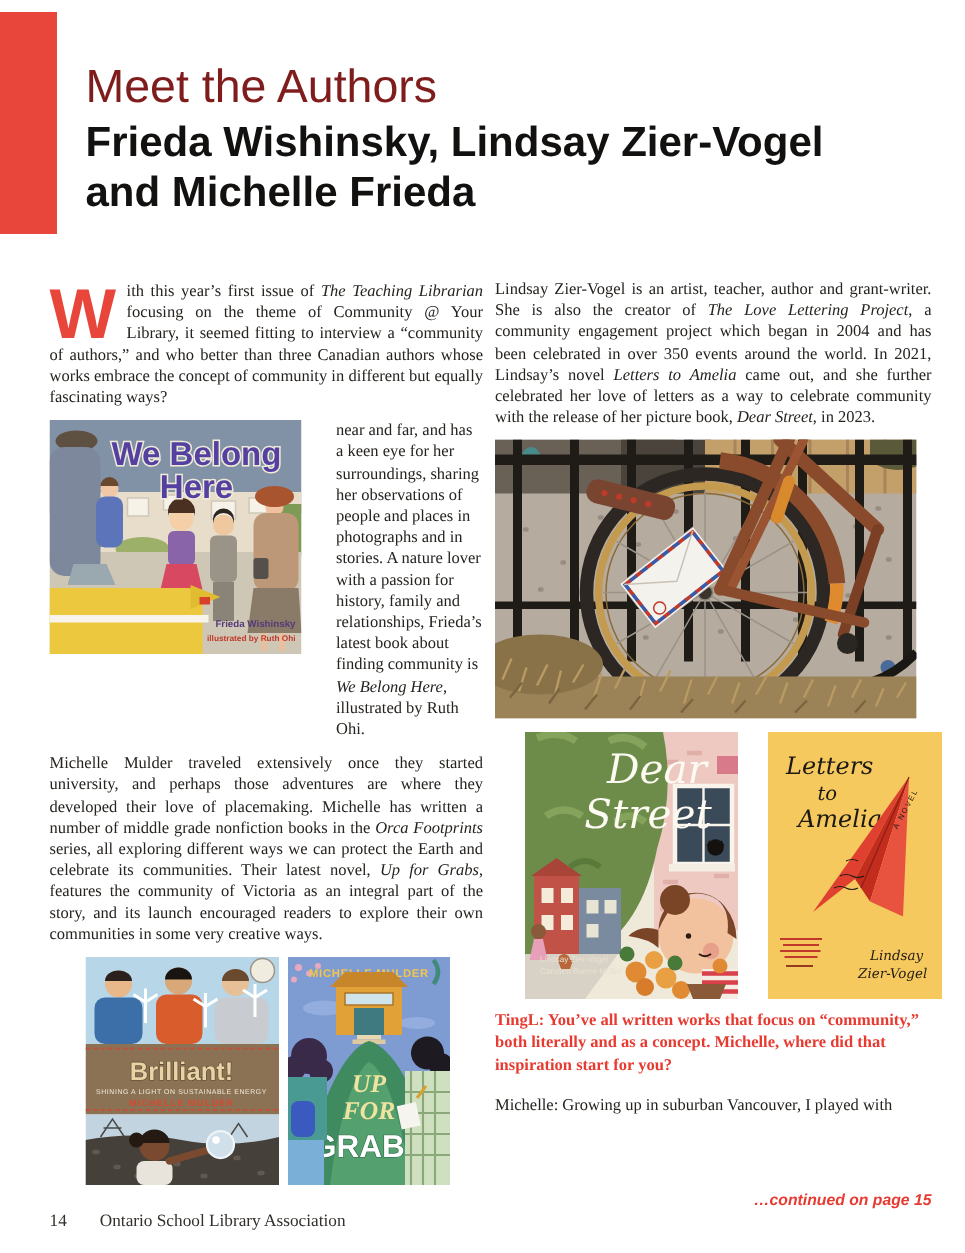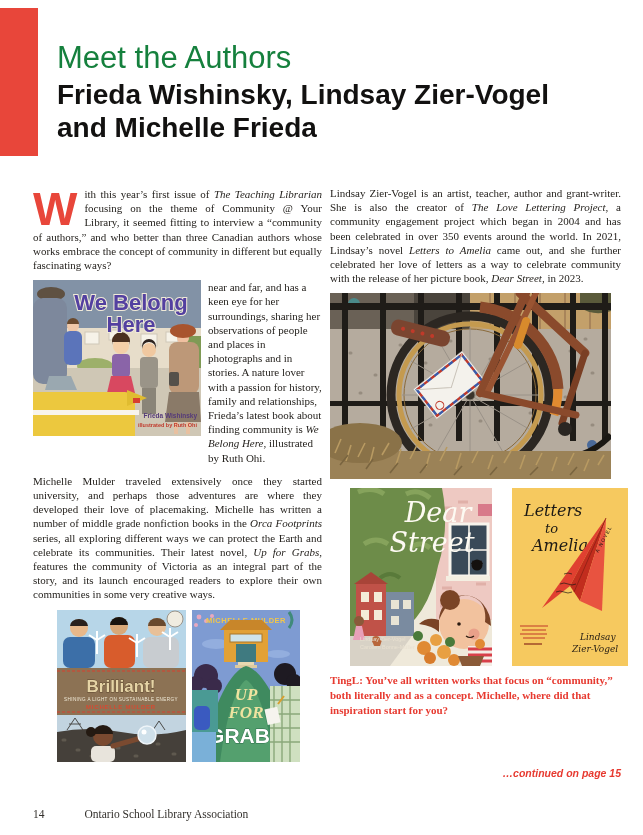--- a/index.html
+++ b/index.html
@@ -1,38 +1,38 @@
 <!DOCTYPE html>
 <html><head>
 <meta charset="utf-8">
 <style>
   html,body{margin:0;padding:0;background:#ffffff;}
   #page{position:relative;width:643px;height:835px;background:#fff;overflow:hidden;
         font-family:"Liberation Serif",serif;color:#26231f;}
   .redbar{position:absolute;left:0;top:8px;width:38px;height:148px;background:#e8463a;}
   .header{position:absolute;left:57px;top:40px;font-family:"Liberation Sans",sans-serif;}
-  .eyebrow{font-size:31px;font-weight:400;color:#15803d;line-height:36px;}
+  .eyebrow{font-size:31px;font-weight:400;color:#7f1d1d;line-height:36px;}
   .titleb{font-size:28px;font-weight:700;color:#121110;line-height:33px;margin-top:2px;max-width:575px;}
   .col{position:absolute;top:187px;font-size:11px;line-height:14.2px;}
   .col-left{left:33px;width:289px;}
   .col-right{left:330px;width:291px;top:186px;}
   p{margin:0;}
   .para{text-align:justify;margin-bottom:8px;}
   .dropcap{float:left;font-family:"Liberation Sans",sans-serif;font-weight:700;font-size:47px;
            line-height:37px;color:#e8463a;margin:3px 7px 0 0;}
-  .wbh-row{display:flex;gap:7px;margin:2px 0 9px;}
+  .wbh-row{display:flex;gap:23px;margin:2px 0 9px;}
   .wrap-text{width:114px;}
   .covers-row{display:flex;padding-left:20px;}
   .left-covers{padding-left:24px;gap:6px;margin-top:4px;}
   .right-covers{gap:20px;margin-top:9px;}
   .question{color:#e73a30;font-weight:700;margin-top:7px;line-height:15px;}
   .answer{margin-top:12px;}
   .continued{font-family:"Liberation Sans",sans-serif;font-style:italic;font-weight:700;
              color:#e73a30;font-size:10.5px;text-align:right;margin-top:48px;}
-  .footer{position:absolute;left:33px;top:808px;font-size:11.5px;color:#33302c;display:flex;gap:40px;}
+  .footer{position:absolute;left:33px;top:808px;font-size:11.5px;color:#33302c;display:flex;gap:22px;}
   svg{display:block;}
   .cover{flex:none;}
   i{font-style:italic;}
 </style>
 </head>
 <body>
 
 <div id="page">
 
   <div class="redbar"></div>
@@ -361,20 +361,21 @@
             <path d="M8,138 h28 M10,142 h24 M8,146 h27 M11,150 h22"></path>
             <path d="M12,156 h18" stroke="#8a2a1a"></path>
           </g>
           <text x="68" y="152" font-family="DejaVu Serif, serif" font-style="italic" font-size="9" fill="#241c14">Lindsay</text>
           <text x="60" y="164" font-family="DejaVu Serif, serif" font-style="italic" font-size="9" fill="#241c14">Zier-Vogel</text>
         </svg>
       </div>
     </div>
 
     <p class="question">TingL: You’ve all written works that focus on “community,” both literally and as a concept. Michelle, where did that inspiration start for you?</p>
+    <p class="answer">Michelle: Growing up in suburban Vancouver, I played with</p>
     <p class="continued">…continued on page 15</p>
   </div>
 
   <div class="footer">
     <span>14</span>
     <span>Ontario School Library Association</span>
   </div>
 
 </div>
 

